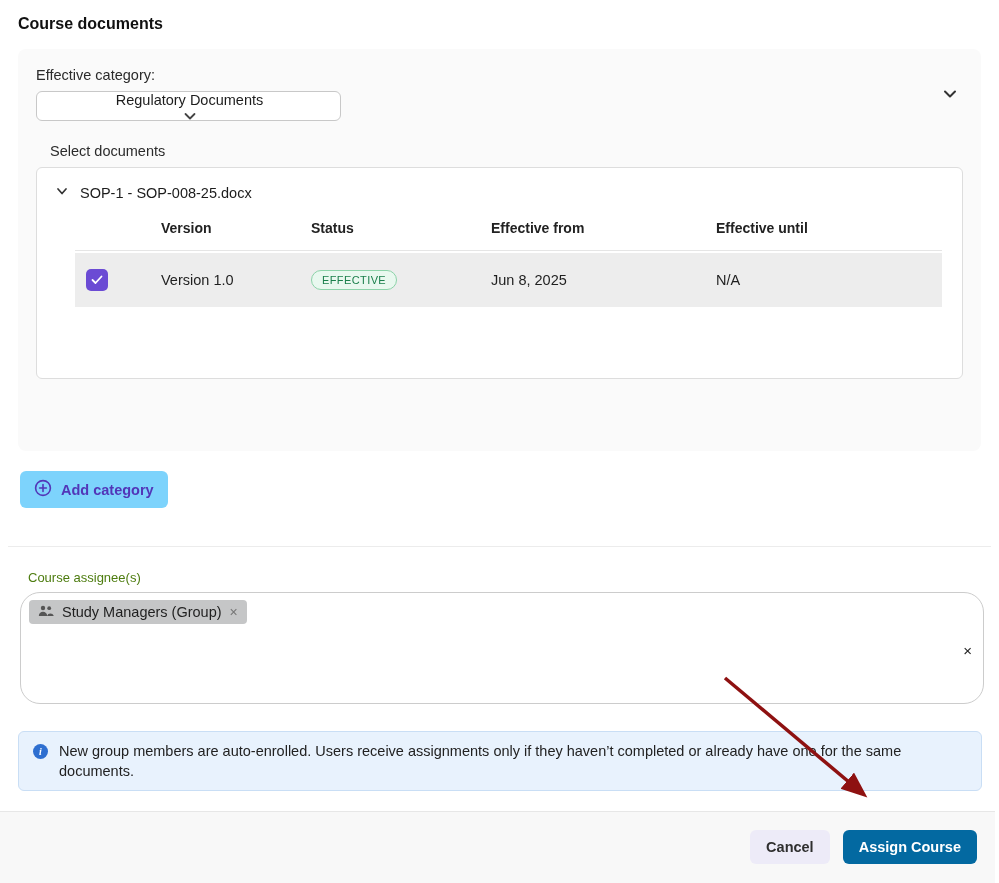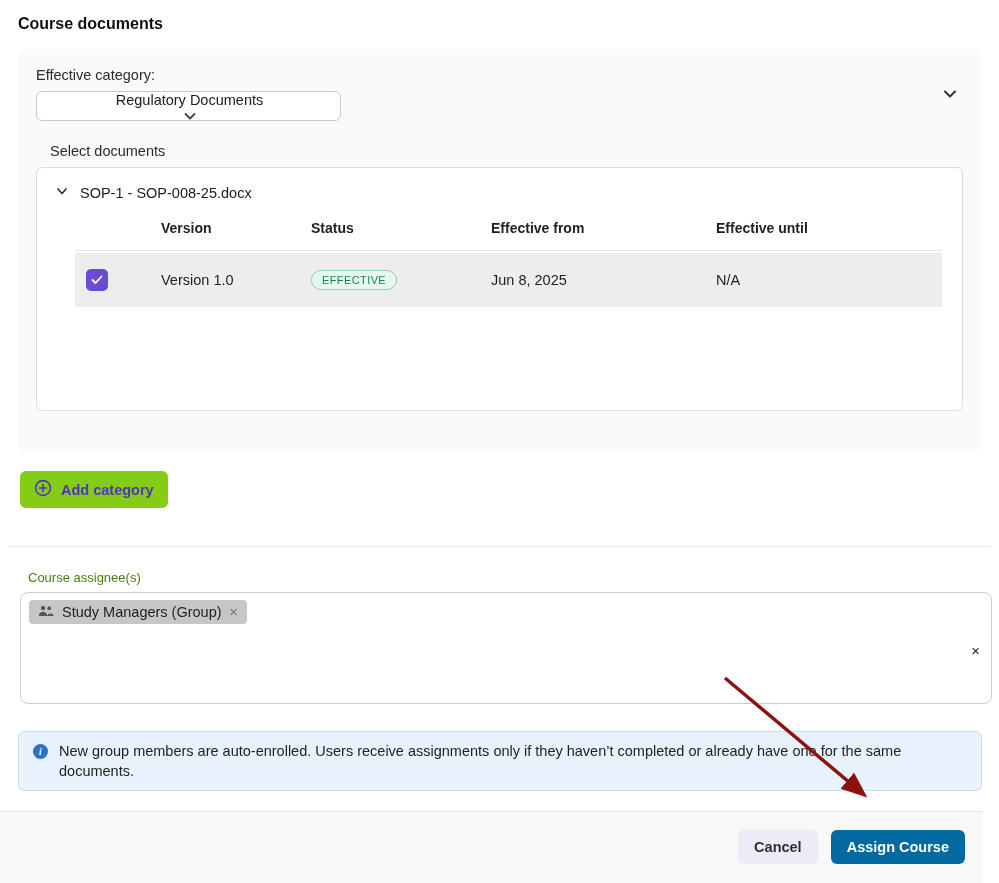--- a/index.html
+++ b/index.html
@@ -17,52 +17,52 @@
     background:#fafafa; border-radius:8px; padding:18px;
   }
   .card-toggle { position:absolute; top:36px; right:22px; cursor:pointer; }
   .field-label { font-size:14.5px; color:#2b2b2b; margin:0 0 8px 0; }
   .select-box {
     width:305px; height:30px; background:#fff; border:1px solid #c8c8c8; border-radius:6px;
     display:flex; align-items:center; justify-content:space-between;
     padding:0 10px 0 12px; font-size:14.5px; color:#1c1c1c; cursor:pointer;flex-direction:column;
   }
   .select-docs-label { margin:22px 0 8px 14px; }
-  .doc-panel { background:#fff; border:1px solid #dddddd; border-radius:6px; height:244px; overflow:hidden; }
+  .doc-panel { background:#fff; border:1px solid #dddddd; border-radius:6px; height:212px; overflow:hidden; }
   .doc-group-header { display:flex; align-items:center; gap:11px; padding:16px 16px 8px 18px; font-size:14.5px; color:#1c1c1c; cursor:pointer; }
   .doc-table { margin:0 20px 0 38px; }
   .t-grid { display:grid; grid-template-columns:86px 150px 180px 225px 1fr; align-items:center; }
   .t-header { font-weight:bold; font-size:14px; color:#222; padding:11px 0 14px 0; border-bottom:1px solid #e5e5e5; }
   .t-row { background:#ededed; height:54px; font-size:14.5px; color:#1f1f1f; margin-top:2px; }
   .cb-cell { padding-left:11px; }
   .checkbox {
     width:22px; height:22px; border-radius:5px; background:#6b4bd4;
     display:flex; align-items:center; justify-content:center; cursor:pointer;
   }
   .badge {
     display:inline-flex; align-items:center; justify-content:center;
     border:1px solid #8cd3a9; background:#e9f8ef; color:#1a7f4b;
     font-size:11px; font-weight:normal; letter-spacing:0.4px;
     padding:3px 10px; border-radius:10px;
   }
 
   
   .add-category-btn {
     display:inline-flex; align-items:center; gap:9px; margin:20px 0 0 20px;
-    background:#84cc16; color:#5236b8; font-family:"Liberation Sans",sans-serif;
+    background:#7dd3fc; color:#5236b8; font-family:"Liberation Sans",sans-serif;
     font-weight:bold; font-size:14.5px; padding:8px 14px; border-radius:6px; border:none; cursor:pointer;
   }
 
   .mid-divider { border:none; border-top:1px solid #ececec; margin:38px 8px 0 8px; }
 
   
   .assignee-label { font-size:13px; color:#4d7c0f; margin:23px 0 7px 28px; }
   .assignee-input {
-    position:relative; margin:0 7px 0 20px; height:112px;
-    background:#fff; border:1px solid #cccccc; border-radius:8px; padding:7px 8px;
+    position:relative; margin:0 15px 0 20px; height:112px;
+    background:#fff; border:1px solid #cccccc; border-radius:20px; padding:7px 8px;
   }
   .tag {
     display:inline-flex; align-items:center; gap:8px;
     background:#c5c6c7; border-radius:4px; padding:4px 9px;
     font-size:14.5px; color:#1f1f1f;
   }
   .tag-x { color:#767676; font-size:14px; cursor:pointer; line-height:1; }
   .clear-x {
     position:absolute; right:11px; top:50px; color:#1c1c1c; font-size:15px;
     cursor:pointer; line-height:1;
@@ -76,21 +76,21 @@
   }
   .info-icon {
     flex:none; width:15px; height:15px; margin-top:3px; border-radius:50%;
     background:#2e6fd0; color:#fff; font-size:10px; font-weight:bold; font-style:italic;
     display:flex; align-items:center; justify-content:center;
     font-family:"Liberation Serif", serif;
   }
 
   
   .footer {
-    position:absolute; left:0; right:16px; bottom:0; height:72px;
+    position:absolute; left:0; right:4px; bottom:0; height:72px;
     background:#f8f8f8; border-top:1px solid #e7e7e7;
     display:flex; justify-content:flex-end; align-items:flex-start;
     gap:13px; padding:18px 18px 0 0;
   }
   .btn { font-family:"Liberation Sans",sans-serif; font-weight:bold; font-size:14.5px; padding:9px 16px; border-radius:6px; border:none; cursor:pointer; }
   .btn-cancel { background:#edebf8; color:#2f2f2f; }
   .btn-primary { background:#0369a1; color:#ffffff; }
 
   .arrow-overlay { position:absolute; left:0; top:0; pointer-events:none; }
 </style>

